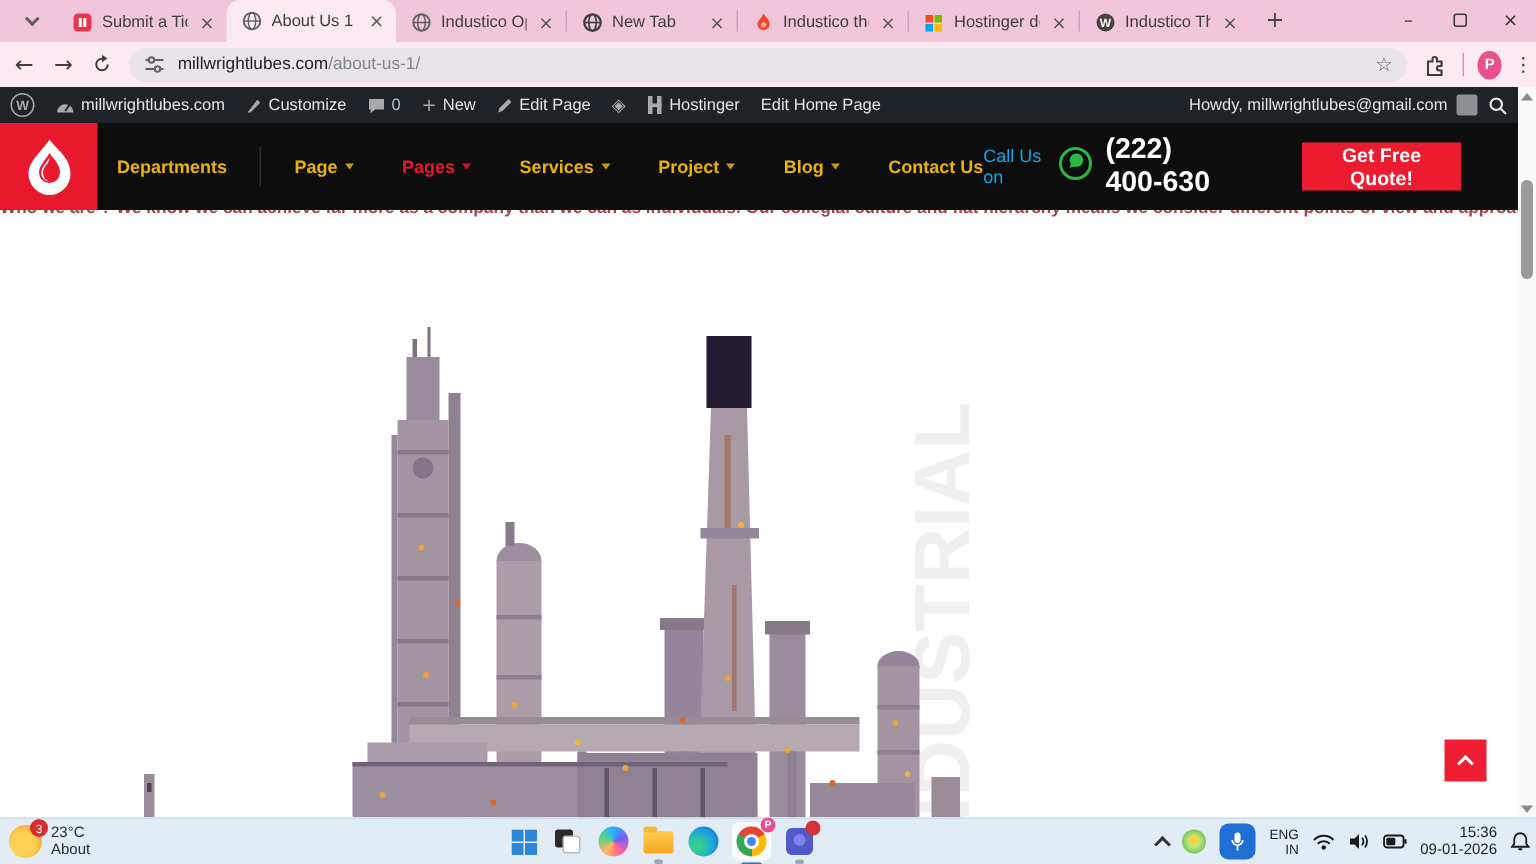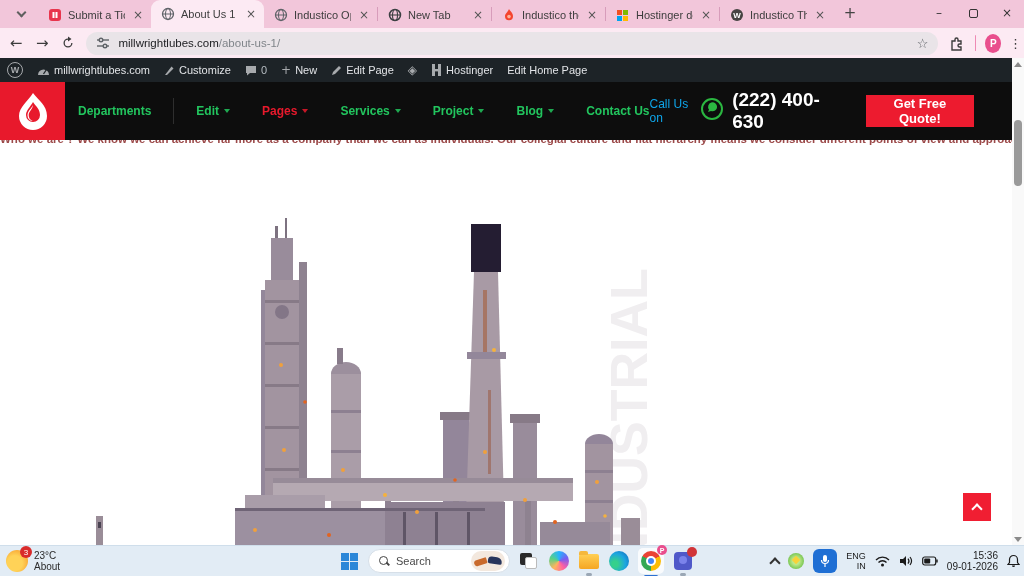--- a/index.html
+++ b/index.html
@@ -41,21 +41,21 @@
   .ab-icon{color:#a7aaad;font-size:12px;display:flex;align-items:center;font-family:"DejaVu Sans",sans-serif}
   .ab-count{color:#b6bcc2}
   .ab-right{margin-left:auto;display:flex;align-items:center;height:100%}
   .ab-avatar{width:14px;height:14px;background:#8c8f94;border-radius:2px;margin-left:6px}
   .wp-logo{width:16px;height:16px;border:1.6px solid #a7aaad;border-radius:50%;color:#a7aaad;font-size:9px;font-weight:bold;display:flex;align-items:center;justify-content:center}
 
   
   .siteheader{position:absolute;left:0;top:82px;width:1012px;height:58px;background:#0d0d0d;display:flex;align-items:center;z-index:6}
   .logo{position:absolute;left:0;top:0;width:65px;height:58px;background:#e8192c;display:flex;align-items:center;justify-content:center}
   .mainnav{display:flex;align-items:center;margin-left:78px;gap:0}
-  .nav-item{color:#22c55e;font-size:12px;font-weight:bold;display:flex;align-items:center;white-space:nowrap}
+  .nav-item{color:#eab308;font-size:12px;font-weight:bold;display:flex;align-items:center;white-space:nowrap}
   .nav-item.red{color:#e8192c}
   .caret{width:0;height:0;border-left:3.5px solid transparent;border-right:3.5px solid transparent;border-top:4px solid currentColor;margin-left:5px;opacity:.85}
   .navsep{width:1px;height:26px;background:#2e2e2e;margin:0 22px}
   .navgap{width:32px}
   .header-right{margin-left:auto;display:flex;align-items:center;margin-right:38px}
   .call-label{color:#0ea5e9;font-size:12px}
   .wa-icon{margin:0 8px 0 10px}
   .phone{color:#fff;font-size:19px;font-weight:bold}
   .cta{margin-left:46px;background:#ed1b2f;color:#fff;font-size:13px;font-weight:bold;padding:1px 18px;border:none}
 
@@ -308,37 +308,47 @@
             <rect x="1" y="0" width="3" height="12" fill="#a7aaad"></rect>
             <rect x="7" y="0" width="3" height="12" fill="#a7aaad"></rect>
             <rect x="1" y="5" width="9" height="2.4" fill="#a7aaad"></rect>
           </svg>
         </span>
       <span data-interactable="false">Hostinger</span>
     </div>
     <div class="ab-item" data-interactable="true">
       <span data-interactable="false">Edit Home Page</span>
     </div>
+    <div class="ab-right" data-interactable="false">
+      <span data-interactable="true">Howdy, millwrightlubes@gmail.com</span>
+      <span class="ab-avatar" data-interactable="false"></span>
+      <div class="ab-item" data-interactable="true">
+          <svg width="13" height="13" data-interactable="false">
+            <circle cx="5.5" cy="5.5" r="3.8" fill="none" stroke="#e2e4e7" stroke-width="1.5"></circle>
+            <line x1="8.5" y1="8.5" x2="12" y2="12" stroke="#e2e4e7" stroke-width="1.5"></line>
+          </svg>
+        </div>
+    </div>
   </div>
 
   <div class="siteheader" data-interactable="false">
     <div class="logo" data-interactable="true">
       <svg width="34" height="38" data-interactable="false" viewBox="0 0 34 38">
         <path d="M17 1 C22 8 31 13 31 24 A14 14 0 0 1 3 24 C3 15 12 9 17 1 Z" fill="#fff"></path>
         <path d="M17 10 C19.5 14 24 17 24 23 A7 7 0 0 1 10 23 C10 18.5 14.5 14.5 17 10 Z" fill="#e8192c"></path>
         <path d="M13 21 C14.5 18 17 16 17 13 C15 17 11.5 19 11.5 23.5 A5.5 5.5 0 0 0 17 29 C13.5 28 12 24.5 13 21 Z" fill="#fff"></path>
       </svg>
     </div>
     <div class="mainnav" data-interactable="false">
       <div class="nav-item" data-interactable="true">
           <span data-interactable="false">Departments</span>
         </div>
       <div class="navsep" data-interactable="false"></div>
       <div class="nav-item" data-interactable="true">
-          <span data-interactable="false">Edit</span>
+          <span data-interactable="false">Page</span>
           <i class="caret" data-interactable="false"></i>
         </div>
       <div class="navgap"></div>
       <div class="nav-item red" data-interactable="true">
           <span data-interactable="false">Pages</span>
           <i class="caret" data-interactable="false"></i>
         </div>
       <div class="navgap"></div>
       <div class="nav-item" data-interactable="true">
           <span data-interactable="false">Services</span>
@@ -479,28 +489,20 @@
 
     <div class="tb-center" data-interactable="false">
       <div class="startbtn" data-interactable="true">
         <svg width="17" height="17" data-interactable="false">
             <rect x="0" y="0" width="8" height="8" fill="#2b87d8"></rect>
             <rect x="9" y="0" width="8" height="8" fill="#2b87d8"></rect>
             <rect x="0" y="9" width="8" height="8" fill="#2b87d8"></rect>
             <rect x="9" y="9" width="8" height="8" fill="#2b87d8"></rect>
           </svg>
       </div>
-      <div class="searchpill" data-interactable="true">
-        <span class="mag" data-interactable="false"></span>
-        <span class="search-label" data-interactable="false">Search</span>
-        <span class="shoes" data-interactable="false">
-            <span class="shoe1"></span>
-            <span class="shoe2"></span>
-          </span>
-      </div>
       <div class="tbi" data-interactable="true">
           <span class="taskview1"></span>
           <span class="taskview2"></span>
         </div>
       <div class="tbi" data-interactable="true">
           <span class="copilot" data-interactable="false"></span>
         </div>
       <div class="tbi" data-interactable="true">
           <span class="folder" data-interactable="false"></span>
           <span class="underline" data-interactable="false"></span>

